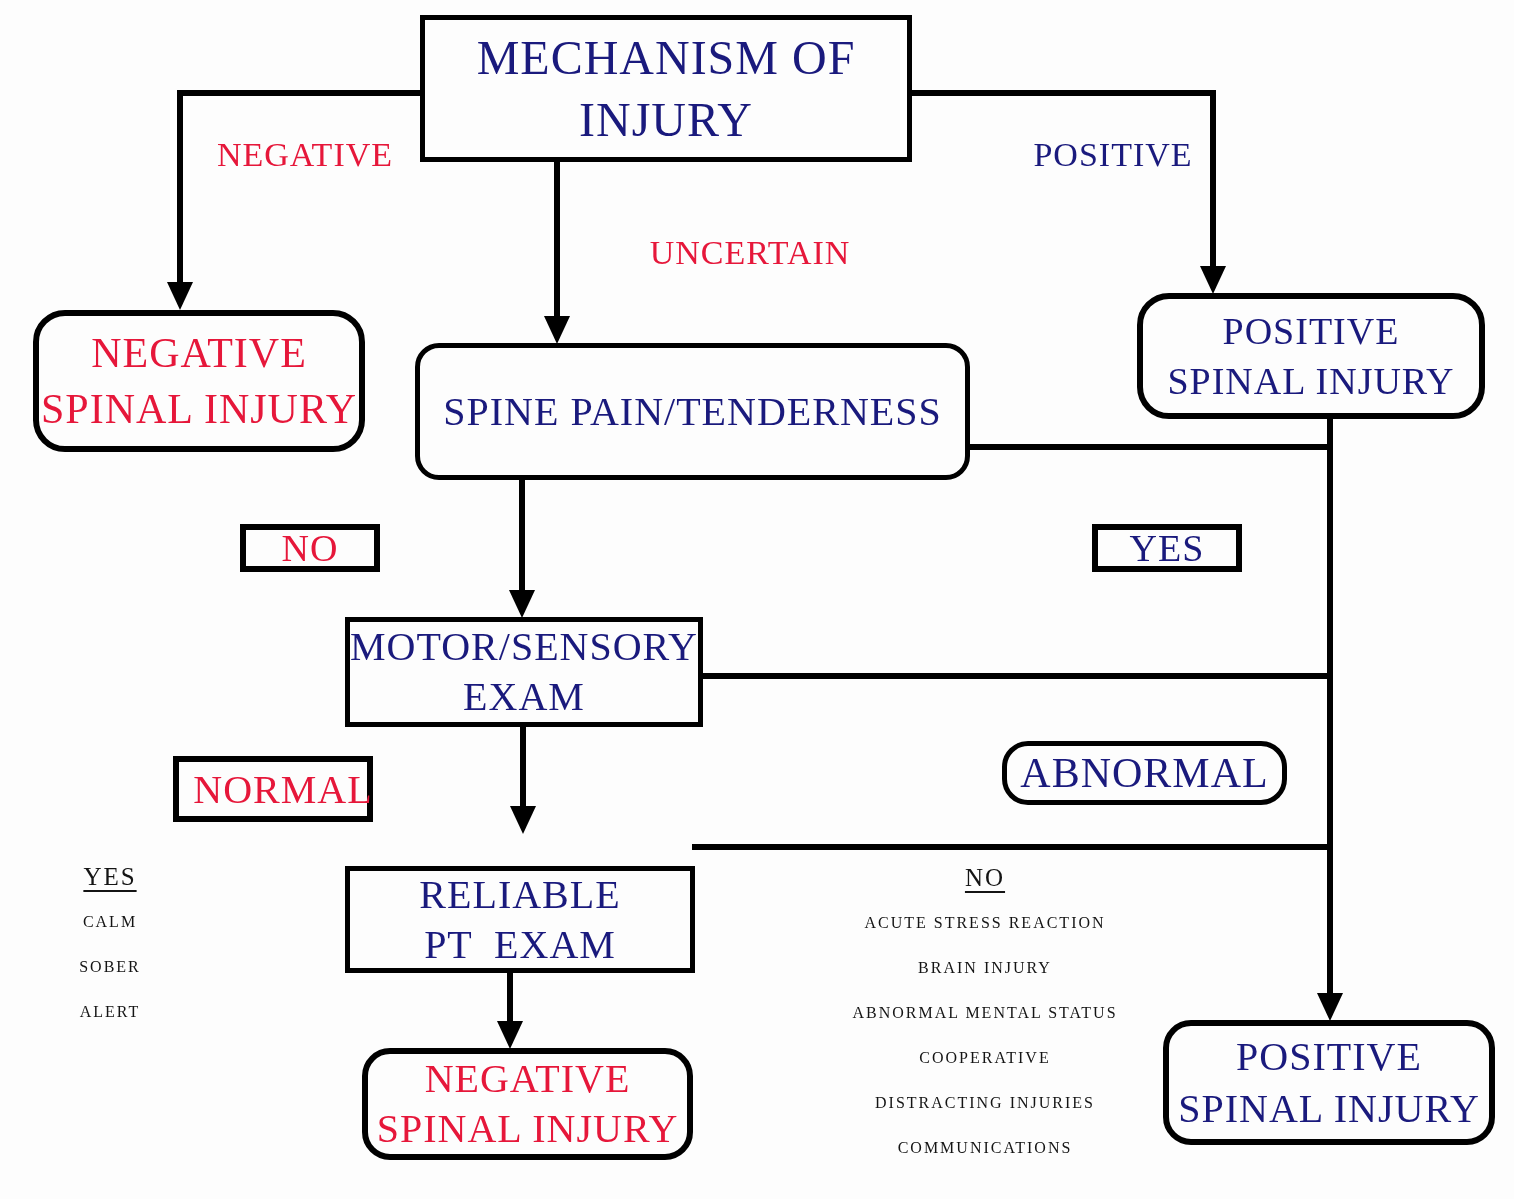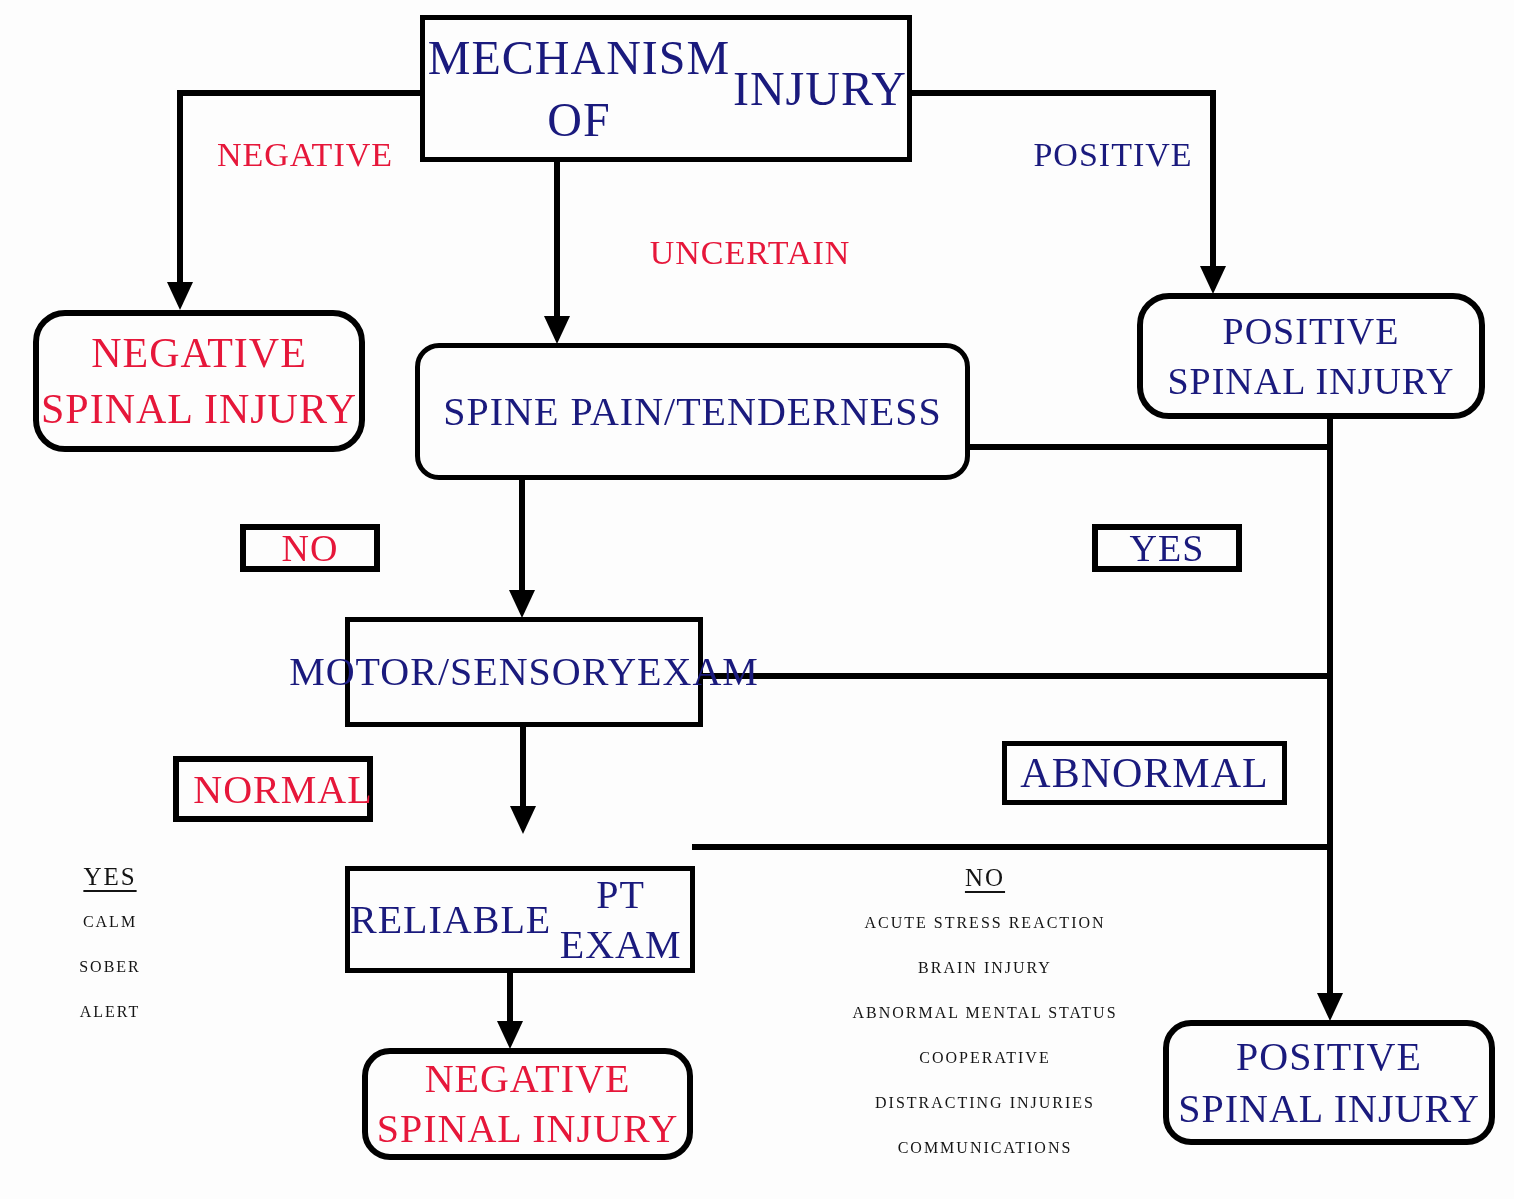--- a/index.html
+++ b/index.html
@@ -17,21 +17,21 @@
     height: 1199px;
     background: var(--page-bg);
     overflow: hidden;
   }
   
   .box {
     position: absolute;
     border: 5px solid var(--line);
     background: var(--page-bg);
     display: flex;
-    flex-direction: row;
+    flex-direction: column;
     align-items: center;
     justify-content: center;
     text-align: center;
     color: var(--navy);
     letter-spacing: 1px;
   }
   
   .round {
     position: absolute;
     border: 6px solid var(--line);
@@ -168,21 +168,21 @@
   </div>
 
   <div class="tag navy" style="left:1092px; top:524px; width:150px; height:48px; font-size:38px;">
     <span>YES</span>
   </div>
 
   <div class="tag red" style="left:173px; top:756px; width:200px; height:66px; font-size:40px;padding-left:20px;">
     <span>NORMAL</span>
   </div>
 
-  <div class="tag navy" style="left:1002px; top:741px; width:285px; height:64px; font-size:42px; border-width:5px;">
+  <div class="tag navy" style="left:1002px; top:741px; width:285px; height:64px; font-size:42px; border-width:5px;border-radius:26px;">
     <span>ABNORMAL</span>
   </div>
 
   <div class="edge-label red" style="left:190px; top:136px; width:230px;">
     <span>NEGATIVE</span>
   </div>
 
   <div class="edge-label navy" style="left:998px; top:136px; width:230px;">
     <span>POSITIVE</span>
   </div>

